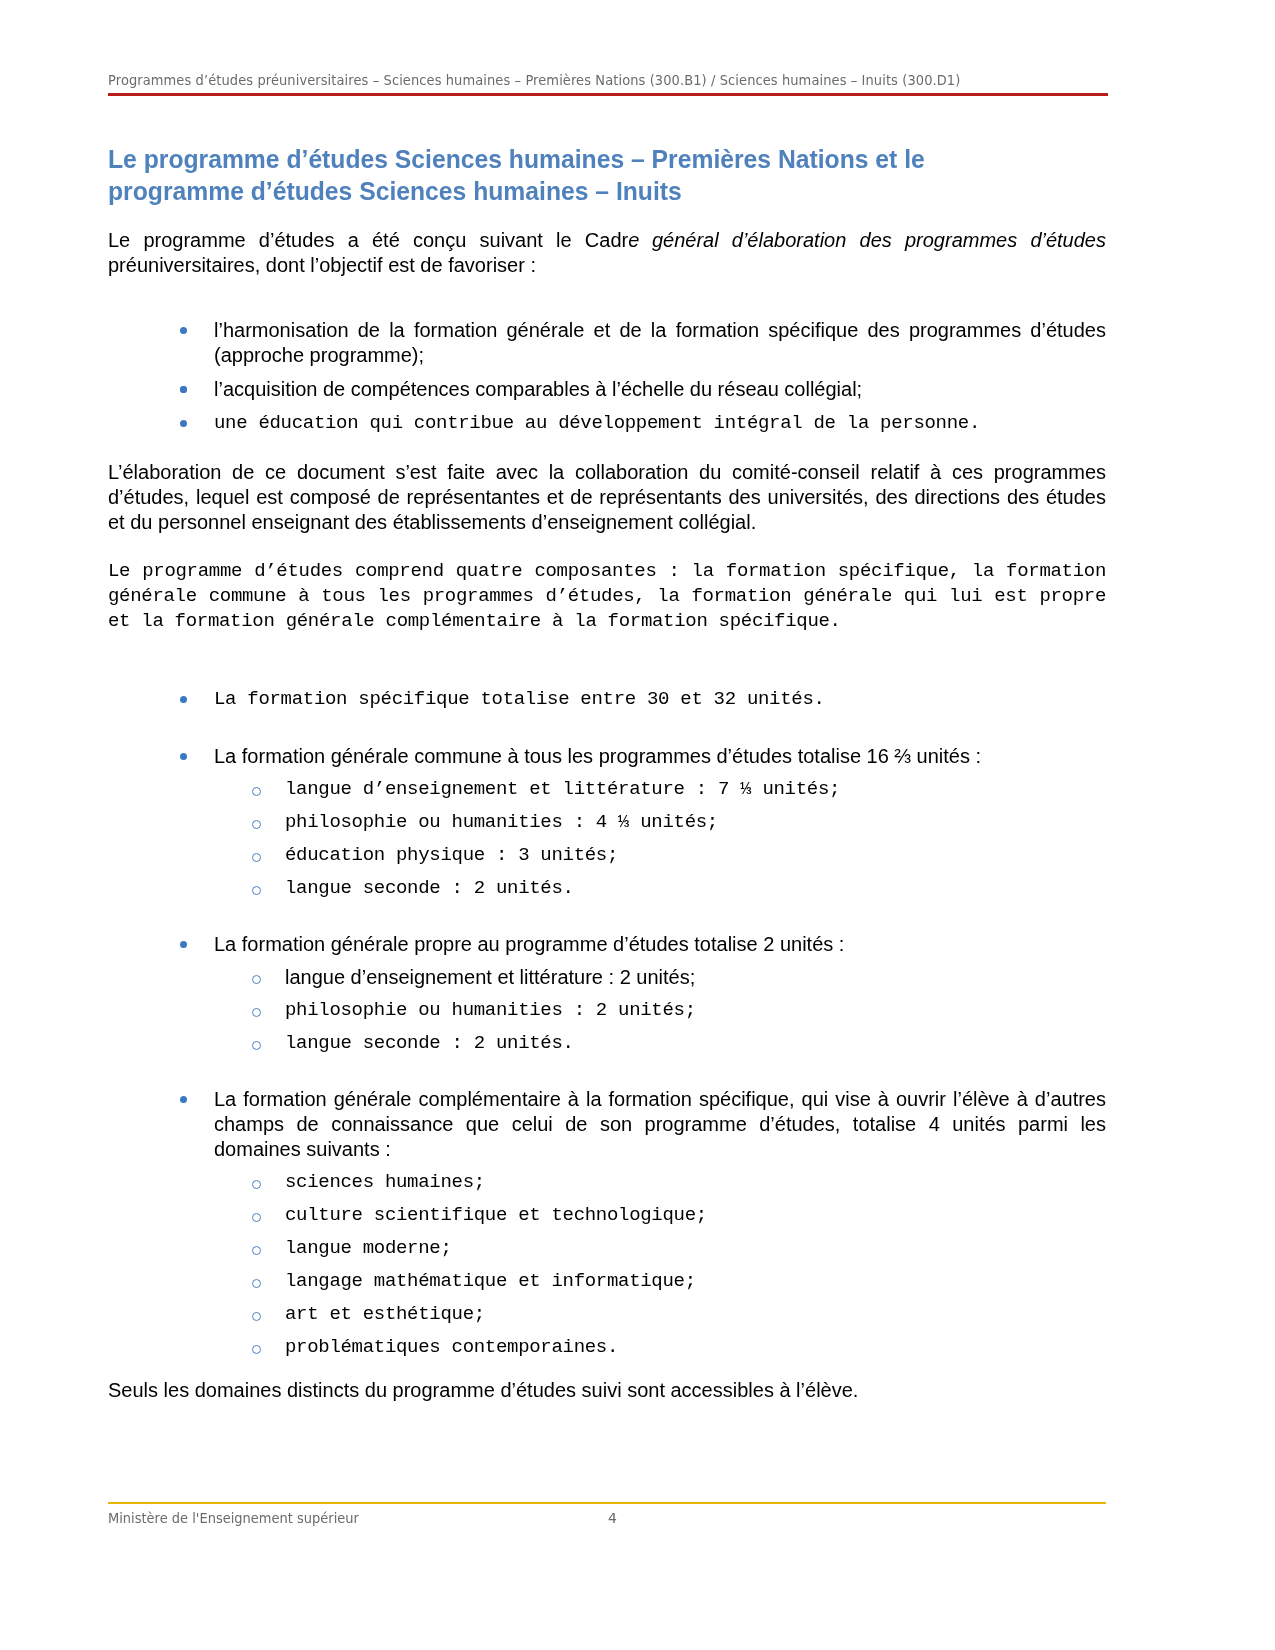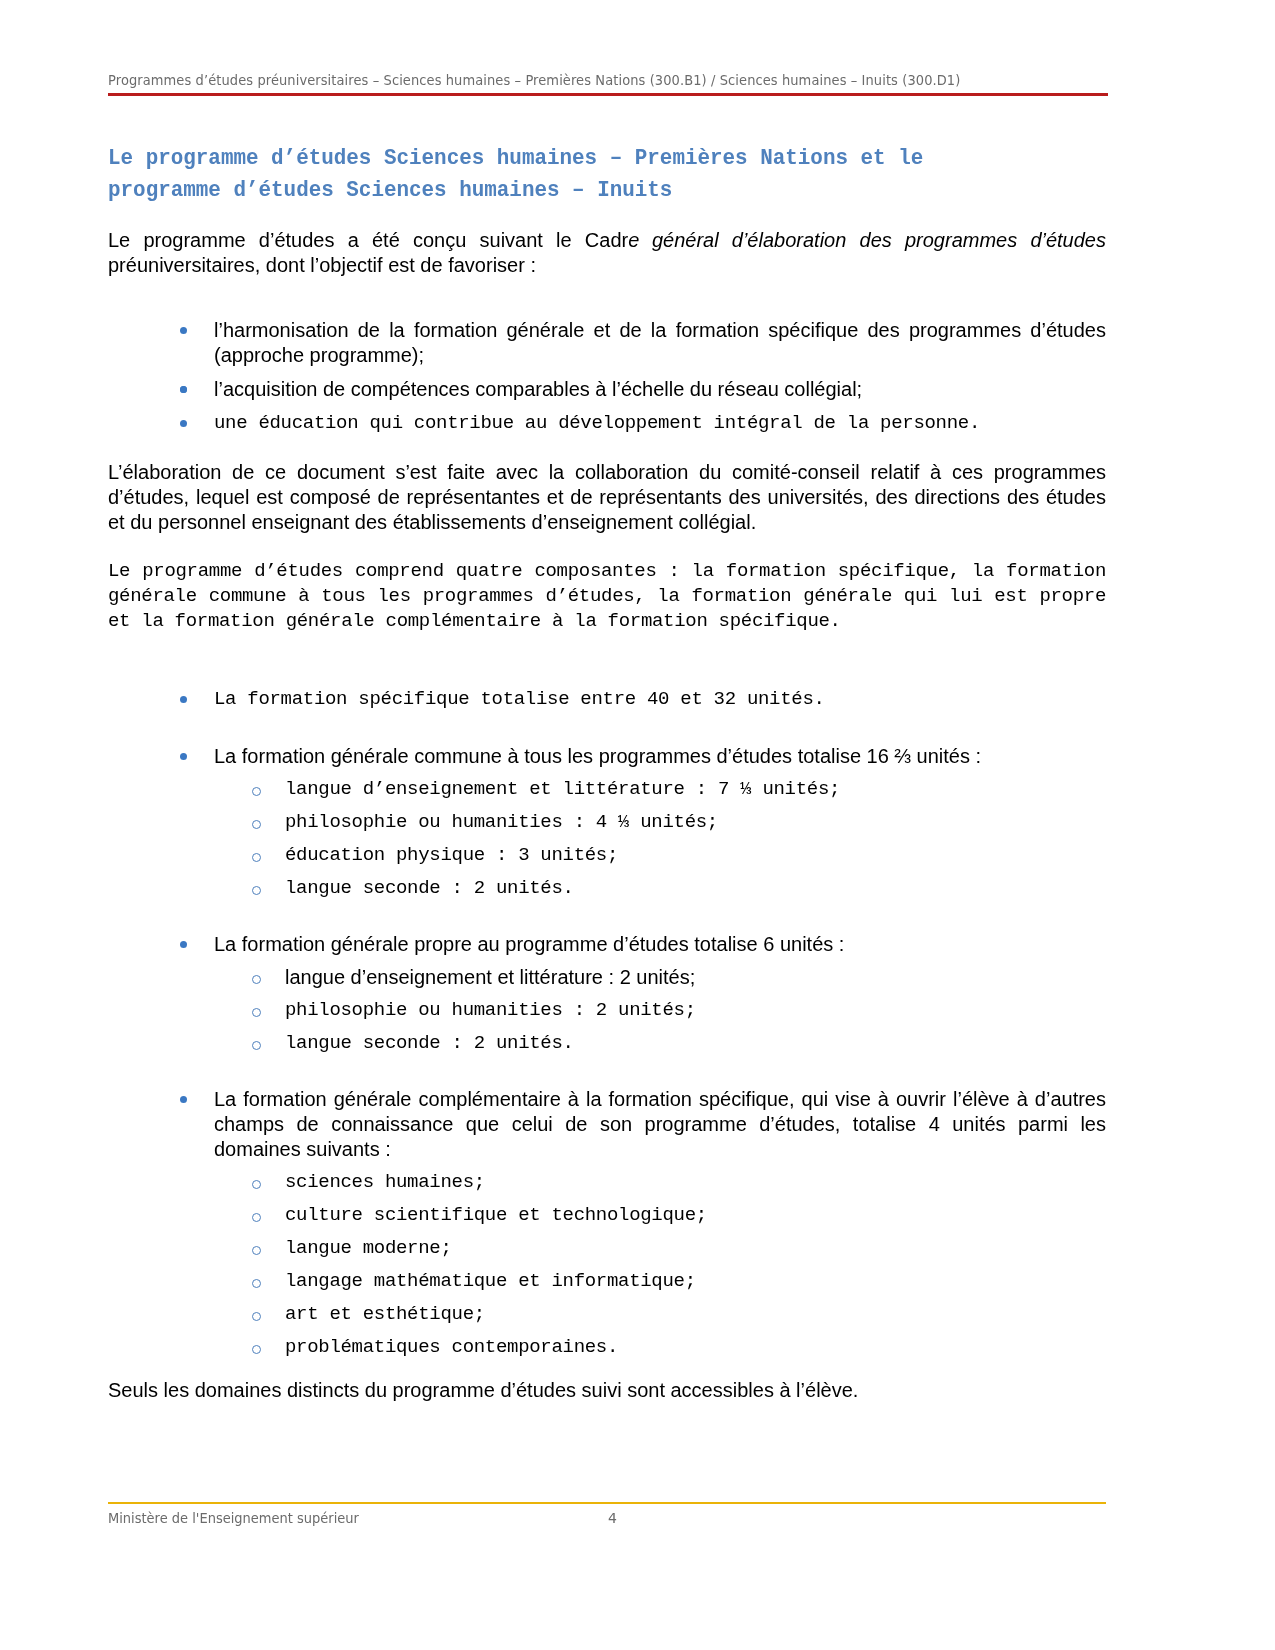--- a/index.html
+++ b/index.html
@@ -33,23 +33,23 @@
     .page-header span {
       display: inline-block;
       transform: scaleX(0.93);
       transform-origin: left center;
     }
     .title {
       position: absolute;
       left: 108px;
       top: 143px;
       width: 1000px;
-      font-family: Liberation Mono, monospace;
+      font-family: Liberation Sans, sans-serif;
       font-weight: bold;
-      font-size: 22px;
+      font-size: 26px;
       line-height: 32px;
       color: #4f81bd;
       margin: 0;
     }
     .title span {
       display: block;
       white-space: nowrap;
       transform: scaleX(0.95);
       transform-origin: left center;
     }
@@ -169,37 +169,37 @@
     </li>
   </ul>
 
   <p style="margin-top:24px;">L’élaboration de ce document s’est faite avec la collaboration du comité-conseil relatif à ces programmes d’études, lequel est composé de représentantes et de représentants des universités, des directions des études et du personnel enseignant des établissements d’enseignement collégial.</p>
 
   <p class="dv" style="margin-top:24px;">Le programme d’études comprend quatre composantes : la formation spécifique, la formation générale commune à tous les programmes d’études, la formation générale qui lui est propre et la formation générale complémentaire à la formation spécifique.</p>
 
   <ul class="main" style="margin-top:53px;">
     <li class="dv" style="margin-bottom:32px;">
       <span class="bullet"></span>
-      <span>La formation spécifique totalise entre 40 et 32 unités.</span>
+      <span>La formation spécifique totalise entre 30 et 32 unités.</span>
     </li>
 
     <li style="margin-bottom:23px;">
       <span class="bullet"></span>
       <div style="height:33px;">La formation générale commune à tous les programmes d’études totalise 16 ⅔ unités :</div>
       <ul class="sub">
         <li class="dv"><span class="circle"></span><span>langue d’enseignement et littérature : 7 ⅓ unités;</span></li>
         <li class="dv"><span class="circle"></span><span>philosophie ou humanities : 4 ⅓ unités;</span></li>
         <li class="dv"><span class="circle"></span><span>éducation physique : 3 unités;</span></li>
         <li class="dv"><span class="circle"></span><span>langue seconde : 2 unités.</span></li>
       </ul>
     </li>
 
     <li style="margin-bottom:23px;">
       <span class="bullet"></span>
-      <div style="height:33px;">La formation générale propre au programme d’études totalise 6 unités :</div>
+      <div style="height:33px;">La formation générale propre au programme d’études totalise 2 unités :</div>
       <ul class="sub">
         <li><span class="circle"></span><span>langue d’enseignement et littérature : 2 unités;</span></li>
         <li class="dv"><span class="circle"></span><span>philosophie ou humanities : 2 unités;</span></li>
         <li class="dv"><span class="circle"></span><span>langue seconde : 2 unités.</span></li>
       </ul>
     </li>
 
     <li>
       <span class="bullet"></span>
       <div style="margin-bottom:8px;">La formation générale complémentaire à la formation spécifique, qui vise à ouvrir l’élève à d’autres champs de connaissance que celui de son programme d’études, totalise 4 unités parmi les domaines suivants :</div>

